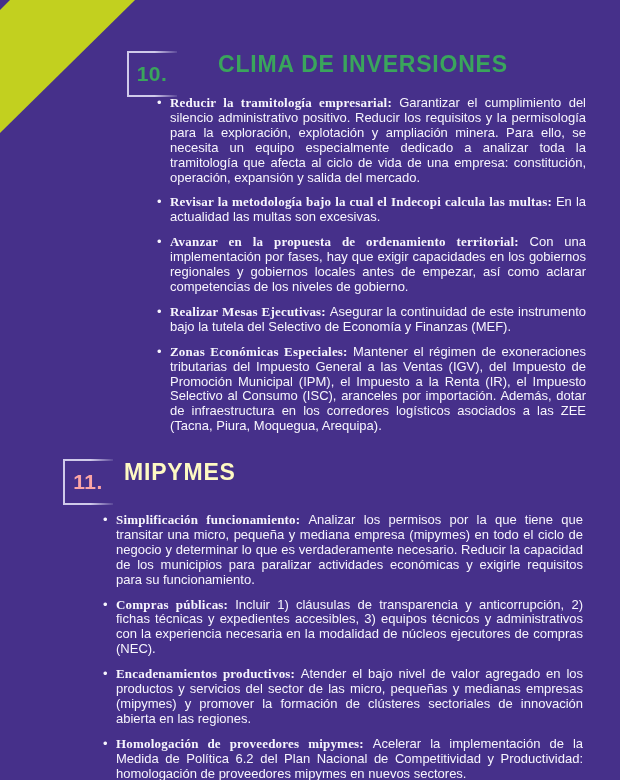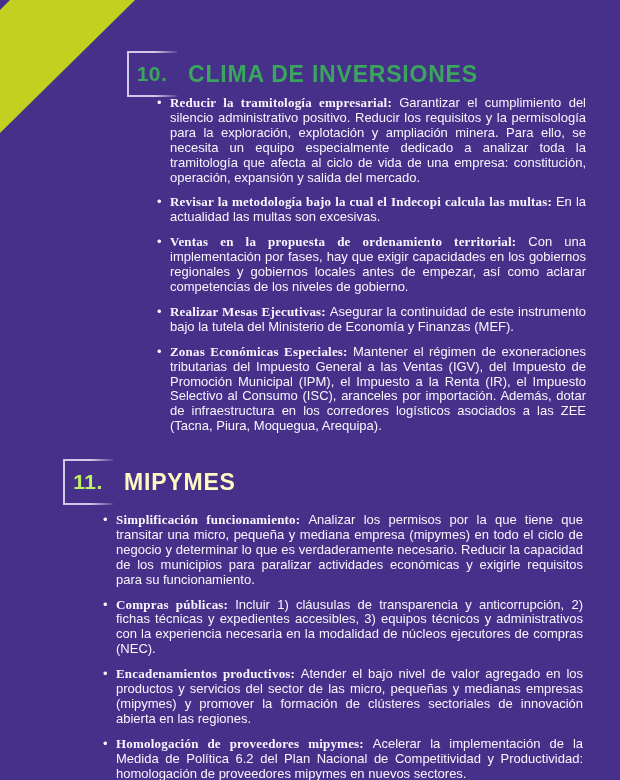--- a/index.html
+++ b/index.html
@@ -12,21 +12,21 @@
   .page { position:absolute; inset:0; }
 
   
   .stripe {
     position:absolute; top:0; left:0;
     width:140px; height:140px;
     clip-path:polygon(10px 0, 135px 0, 0 133px, 0 10px);
   }
 
   
-  .heading { position:absolute; display:flex; align-items:center; gap:11px; }
+  .heading { position:absolute; display:flex; gap:11px; }
   #h10 { left:127px; top:51px; }
   #h11 { left:63px;  top:459px; }
   .num-wrap {
     position:relative; height:46px; min-width:50px;
     display:flex; align-items:center; justify-content:center;
     padding:0 3px; box-sizing:border-box;
   }
   .num-outline {
     position:absolute; inset:0;
     border:2px solid rgba(233,229,250,0.85); border-right:none;
@@ -54,34 +54,34 @@
 
 <div class="page" style="background-color: rgb(70, 48, 138);">
 
   <div class="stripe" style="background-color: rgb(194, 208, 31);"></div>
 
   <div class="heading" id="h10">
     <div class="num-wrap">
       <div class="num-outline"></div>
       <span class="num" style="color: rgb(58, 165, 92);">10.</span>
     </div>
-    <span class="title" style="color: rgb(58, 165, 92);">CLIMA DE INVERSIONES</span>
+    <span class="title" style="color: rgb(58, 165, 92); margin-left: 30px;">CLIMA DE INVERSIONES</span>
   </div>
   <ul class="bullets" id="b10">
       <li><b>Reducir la tramitología empresarial: </b><span>Garantizar el cumplimiento del silencio administrativo positivo. Reducir los requisitos y la permisología para la exploración, explotación y ampliación minera. Para ello, se necesita un equipo especialmente dedicado a analizar toda la tramitología que afecta al ciclo de vida de una empresa: constitución, operación, expansión y salida del mercado.</span></li>
       <li><b>Revisar la metodología bajo la cual el Indecopi calcula las multas: </b><span>En la actualidad las multas son excesivas.</span></li>
-      <li><b>Ventas en la propuesta de ordenamiento territorial: </b><span>Con una implementación por fases, hay que exigir capacidades en los gobiernos regionales y gobiernos locales antes de empezar, así como aclarar competencias de los niveles de gobierno.</span></li>
-      <li><b>Realizar Mesas Ejecutivas: </b><span>Asegurar la continuidad de este instrumento bajo la tutela del Ministerio de Economía y Finanzas (MEF).</span></li>
+      <li><b>Avanzar en la propuesta de ordenamiento territorial: </b><span>Con una implementación por fases, hay que exigir capacidades en los gobiernos regionales y gobiernos locales antes de empezar, así como aclarar competencias de los niveles de gobierno.</span></li>
+      <li><b>Realizar Mesas Ejecutivas: </b><span>Asegurar la continuidad de este instrumento bajo la tutela del Selectivo de Economía y Finanzas (MEF).</span></li>
       <li><b>Zonas Económicas Especiales: </b><span>Mantener el régimen de exoneraciones tributarias del Impuesto General a las Ventas (IGV), del Impuesto de Promoción Municipal (IPM), el Impuesto a la Renta (IR), el Impuesto Selectivo al Consumo (ISC), aranceles por importación. Además, dotar de infraestructura en los corredores logísticos asociados a las ZEE (Tacna, Piura, Moquegua, Arequipa).</span></li>
     </ul>
 
   <div class="heading" id="h11">
     <div class="num-wrap">
       <div class="num-outline"></div>
-      <span class="num" style="color: #bef264;">11.</span>
+      <span class="num" style="color: #fca5a5;">11.</span>
     </div>
     <span class="title" style="color: #fef9c3;">MIPYMES</span>
   </div>
   <ul class="bullets" id="b11">
       <li><b>Simplificación funcionamiento: </b><span>Analizar los permisos por la que tiene que transitar una micro, pequeña y mediana empresa (mipymes) en todo el ciclo de negocio y determinar lo que es verdaderamente necesario. Reducir la capacidad de los municipios para paralizar actividades económicas y exigirle requisitos para su funcionamiento.</span></li>
       <li><b>Compras públicas: </b><span>Incluir 1) cláusulas de transparencia y anticorrupción, 2) fichas técnicas y expedientes accesibles, 3) equipos técnicos y administrativos con la experiencia necesaria en la modalidad de núcleos ejecutores de compras (NEC).</span></li>
       <li><b>Encadenamientos productivos: </b><span>Atender el bajo nivel de valor agregado en los productos y servicios del sector de las micro, pequeñas y medianas empresas (mipymes) y promover la formación de clústeres sectoriales de innovación abierta en las regiones.</span></li>
       <li><b>Homologación de proveedores mipymes: </b><span>Acelerar la implementación de la Medida de Política 6.2 del Plan Nacional de Competitividad y Productividad: homologación de proveedores mipymes en nuevos sectores.</span></li>
     </ul>
 

